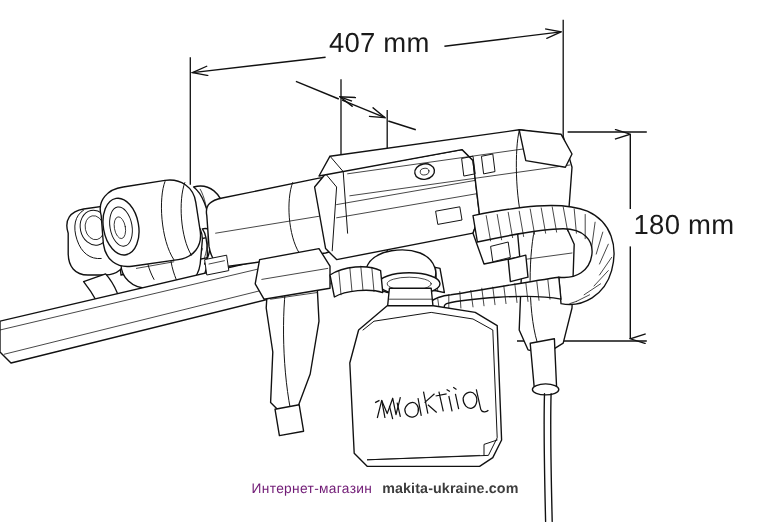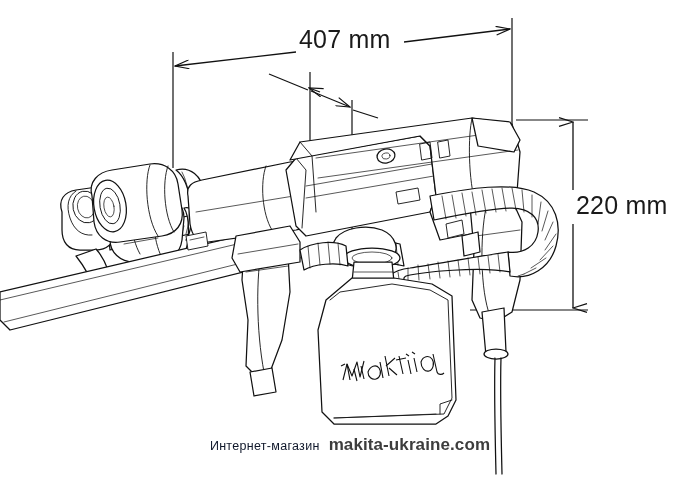--- a/index.html
+++ b/index.html
@@ -49,26 +49,26 @@
     top: 436px;
     width: 700px;
     text-align: center;
     white-space: nowrap;
     line-height: 1;
   }
   #watermark .wm-shop {
     font-family: "Liberation Sans", sans-serif;
     font-size: 12.5px;
     font-weight: 400;
-    color: #0f172a;
+    color: #701a75;
     letter-spacing: 0.3px;
   }
   #watermark .wm-site {
     font-family: "Liberation Sans", sans-serif;
-    font-size: 17px;
+    font-size: 13px;
     font-weight: bold;
     color: #3d3d3d;
     letter-spacing: 0.1px;
     margin-left: 9px;
   }
 </style>
 </head>
 <body>
 
 <div id="drawing-root">
@@ -340,19 +340,19 @@
       <path class="wht-t" d="M186,236 L206,232 L208,246 L188,250 Z"></path>
       <path class="ln-h" d="M190,240 L204,237"></path>
       <path class="wht-t" d="M446,224 L462,220 L464,234 L448,238 Z"></path>
     </g>
 
   </svg>
 
   <div class="dim-text" id="dim-407-label">407 mm</div>
 
 
-  <div class="dim-text" id="dim-220-label">220 mm</div>
+  <div class="dim-text" id="dim-220-label">180 mm</div>
 
   <div id="watermark">
     <span class="wm-shop">Интернет-магазин</span><span class="wm-site">makita-ukraine.com</span>
   </div>
 
 </div>
 
 </body></html>

